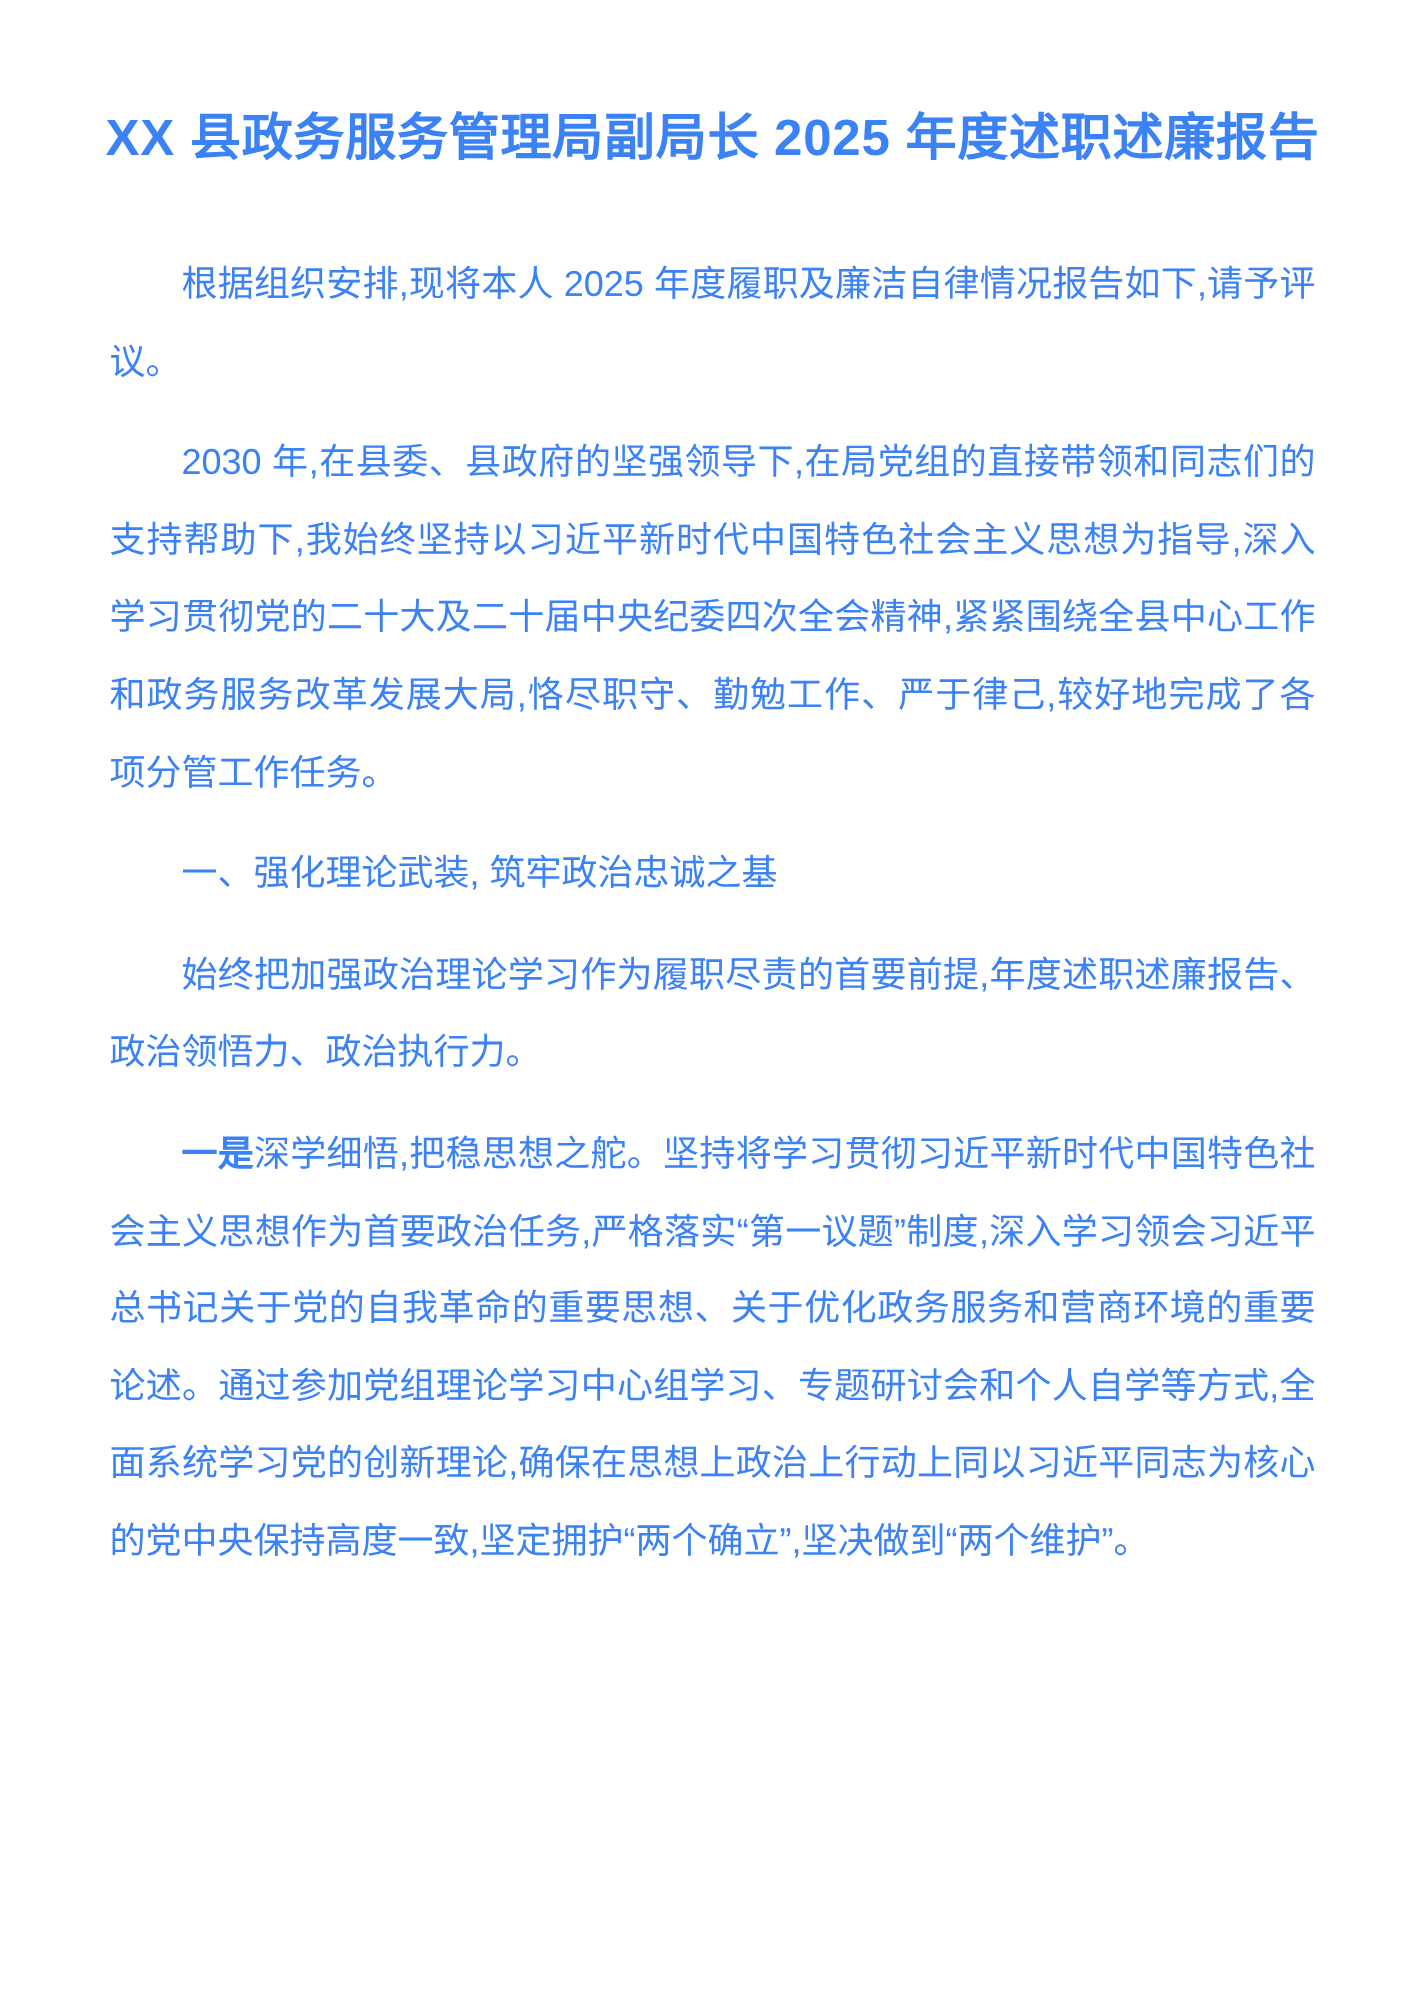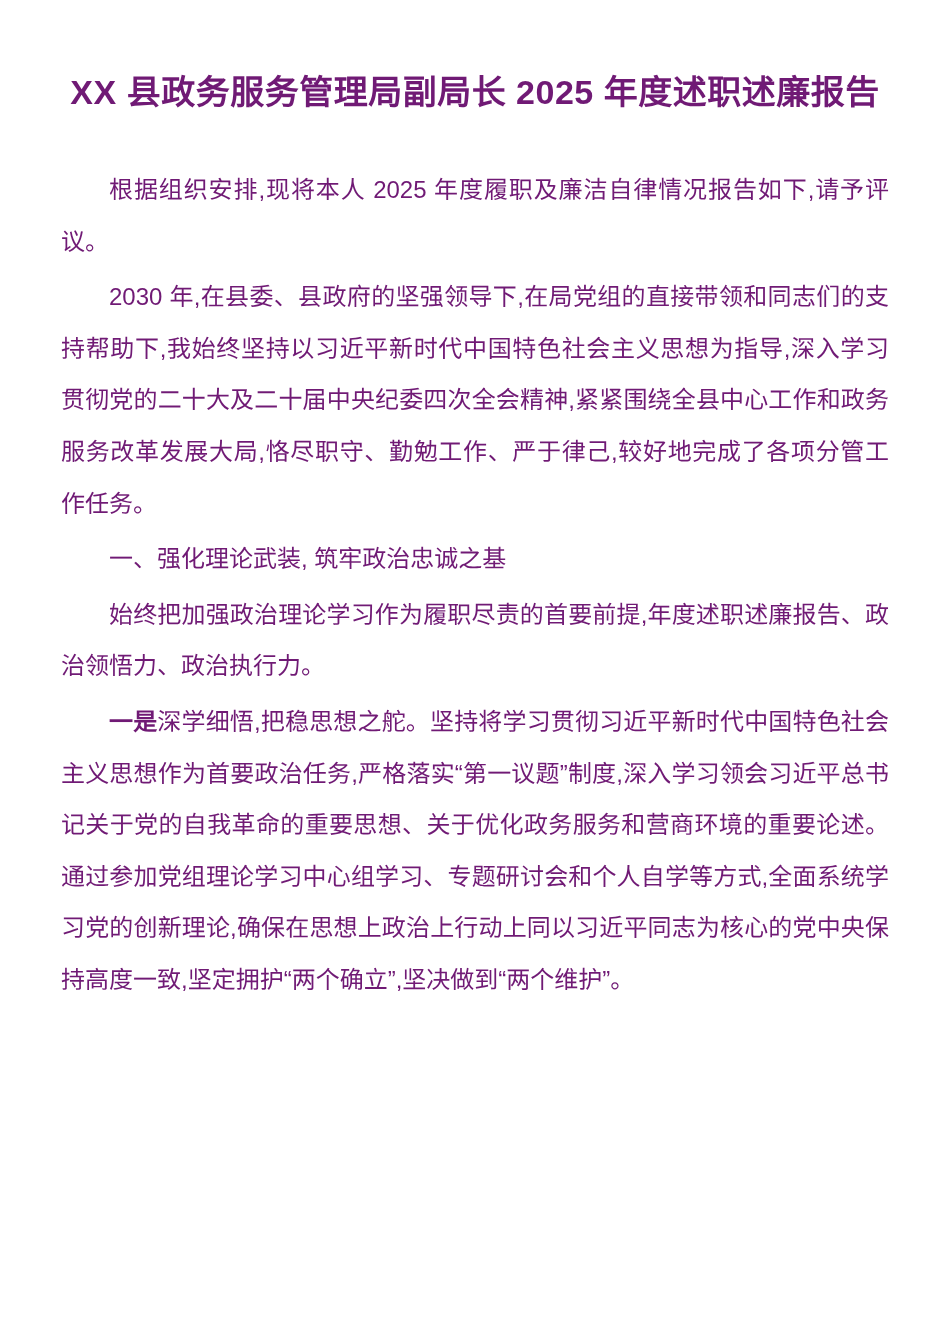--- a/index.html
+++ b/index.html
@@ -4,35 +4,35 @@
 <style>
   html, body { margin: 0; padding: 0; }
   body { background: #ffffff; }
   .page {
     position: relative;
     width: 950px;
     height: 1344px;
     box-sizing: border-box;
     padding: 64px 57px 0 57px;
     background: #ffffff;
-    color: #701a75;
+    color: #3b82f6;
     font-family: "Liberation Sans", "DejaVu Sans", sans-serif;
     overflow: hidden;
   }
   .title {
     margin: 0 0 44px 0;
     font-size: 34px;
     line-height: 56px;
     font-weight: 700;
     text-align: center;
     letter-spacing: 0.5px;
   }
   .content { }
   .para {
-    margin: 4px;
+    margin: 16px;
     font-size: 24px;
     line-height: 51.6px;
     text-align: justify;
     text-indent: 2em;
     font-weight: 400;
     word-break: break-all;
   }
   .para.heading { font-weight: 400; }
   .para strong { font-weight: 700; }
 </style>

